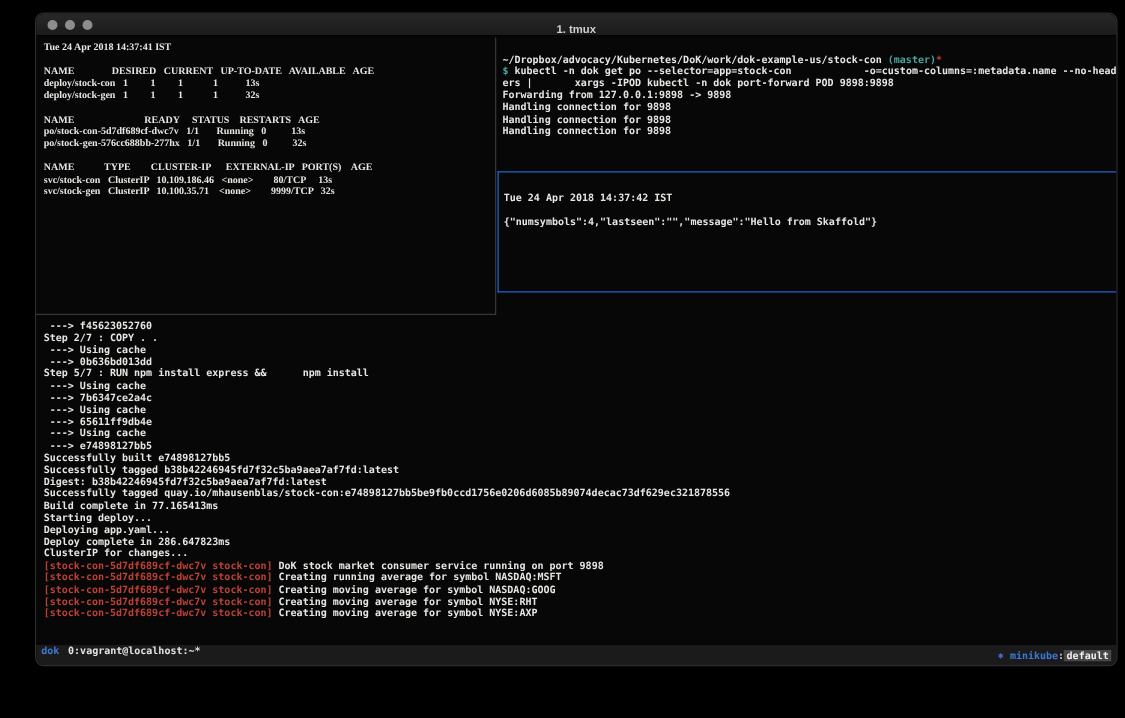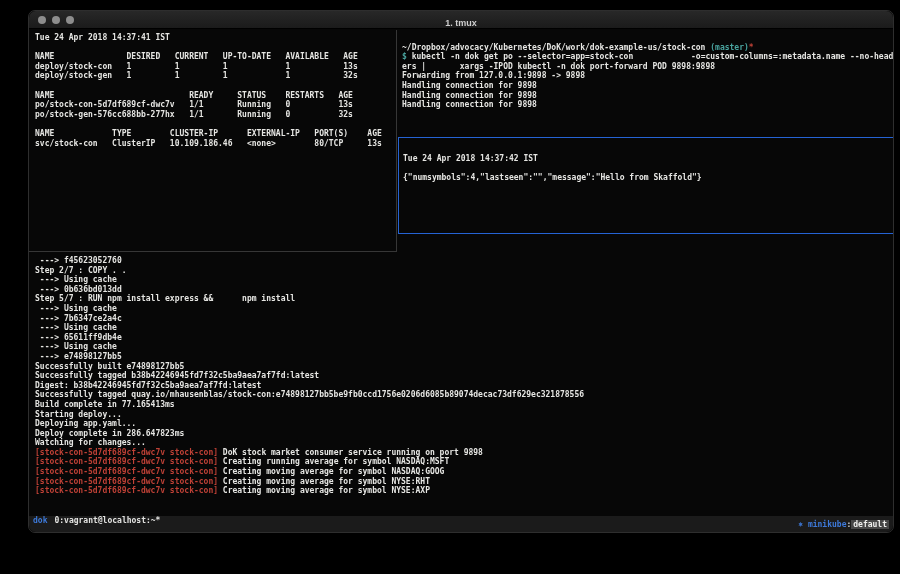--- a/index.html
+++ b/index.html
@@ -22,21 +22,21 @@
             font:bold 9px "Liberation Sans",sans-serif;color:var(--titlebar_text);}
 
   
   .term{position:absolute;left:0;top:19px;right:0;bottom:16px;
         font:bold 8px "DejaVu Sans Mono",monospace;color:var(--text);
         background:var(--window_bg);}
   .pane{position:absolute;overflow:hidden;}
   #pane-topleft{left:0;top:0;width:368px;height:222px;
                 border-right:1px solid var(--divider);
                 border-bottom:1px solid var(--divider);
-                padding:3px 0 0 6px;}
+                padding:3px 0 0 6px;font-family:Liberation Serif, serif;}
   #pane-topright{left:369px;top:0;right:0;height:107px;padding:3px 0 0 4px;}
   #pane-midright{left:369px;top:107px;right:0;height:97px;
                  border-top:1px solid var(--blue);
                  border-left:1px solid var(--blue);
                  border-bottom:1px solid var(--blue);
                  padding:16px 0 0 4px;}
   #pane-bottom{left:0;top:222px;right:0;bottom:0;padding:4px 0 0 6px;}
 
   .tline{height:9.6px;line-height:9.6px;white-space:pre;overflow:hidden;}
   .c-cyan{color:var(--cyan);}
@@ -75,20 +75,21 @@
         <div class="tline"><span>NAME               DESIRED   CURRENT   UP-TO-DATE   AVAILABLE   AGE</span></div>
         <div class="tline"><span>deploy/stock-con   1         1         1            1           13s</span></div>
         <div class="tline"><span>deploy/stock-gen   1         1         1            1           32s</span></div>
         <div class="tline"><span></span></div>
         <div class="tline"><span>NAME                            READY     STATUS    RESTARTS   AGE</span></div>
         <div class="tline"><span>po/stock-con-5d7df689cf-dwc7v   1/1       Running   0          13s</span></div>
         <div class="tline"><span>po/stock-gen-576cc688bb-277hx   1/1       Running   0          32s</span></div>
         <div class="tline"><span></span></div>
         <div class="tline"><span>NAME            TYPE        CLUSTER-IP      EXTERNAL-IP   PORT(S)    AGE</span></div>
         <div class="tline"><span>svc/stock-con   ClusterIP   10.109.186.46   &lt;none&gt;        80/TCP     13s</span></div>
+        <div class="tline"><span>svc/stock-gen   ClusterIP   10.100.35.71    &lt;none&gt;        9999/TCP   32s</span></div>
       </div>
     <div class="pane" id="pane-topright">
         <div class="tline"><span></span></div>
         <div class="tline"><span>~/Dropbox/advocacy/Kubernetes/DoK/work/dok-example-us/stock-con </span><span class="c-cyan">(master)</span><span class="c-red">*</span></div>
         <div class="tline"><span class="c-cyan">$</span><span> kubectl -n dok get po --selector=app=stock-con            -o=custom-columns=:metadata.name --no-head</span></div>
         <div class="tline"><span>ers |       xargs -IPOD kubectl -n dok port-forward POD 9898:9898</span></div>
         <div class="tline"><span>Forwarding from 127.0.0.1:9898 -&gt; 9898</span></div>
         <div class="tline"><span>Handling connection for 9898</span></div>
         <div class="tline"><span>Handling connection for 9898</span></div>
         <div class="tline"><span>Handling connection for 9898</span></div>
@@ -111,21 +112,21 @@
         <div class="tline"><span> ---&gt; Using cache</span></div>
         <div class="tline"><span> ---&gt; e74898127bb5</span></div>
         <div class="tline"><span>Successfully built e74898127bb5</span></div>
         <div class="tline"><span>Successfully tagged b38b42246945fd7f32c5ba9aea7af7fd:latest</span></div>
         <div class="tline"><span>Digest: b38b42246945fd7f32c5ba9aea7af7fd:latest</span></div>
         <div class="tline"><span>Successfully tagged quay.io/mhausenblas/stock-con:e74898127bb5be9fb0ccd1756e0206d6085b89074decac73df629ec321878556</span></div>
         <div class="tline"><span>Build complete in 77.165413ms</span></div>
         <div class="tline"><span>Starting deploy...</span></div>
         <div class="tline"><span>Deploying app.yaml...</span></div>
         <div class="tline"><span>Deploy complete in 286.647823ms</span></div>
-        <div class="tline"><span>Watching for changes...</span></div>
+        <div class="tline"><span>ClusterIP for changes...</span></div>
         <div class="tline"><span class="c-red">[stock-con-5d7df689cf-dwc7v stock-con]</span><span> DoK stock market consumer service running on port 9898</span></div>
         <div class="tline"><span class="c-red">[stock-con-5d7df689cf-dwc7v stock-con]</span><span> Creating running average for symbol NASDAQ:MSFT</span></div>
         <div class="tline"><span class="c-red">[stock-con-5d7df689cf-dwc7v stock-con]</span><span> Creating moving average for symbol NASDAQ:GOOG</span></div>
         <div class="tline"><span class="c-red">[stock-con-5d7df689cf-dwc7v stock-con]</span><span> Creating moving average for symbol NYSE:RHT</span></div>
         <div class="tline"><span class="c-red">[stock-con-5d7df689cf-dwc7v stock-con]</span><span> Creating moving average for symbol NYSE:AXP</span></div>
       </div>
   </div>
 
   <div class="statusbar">
     <span class="session">dok</span>

